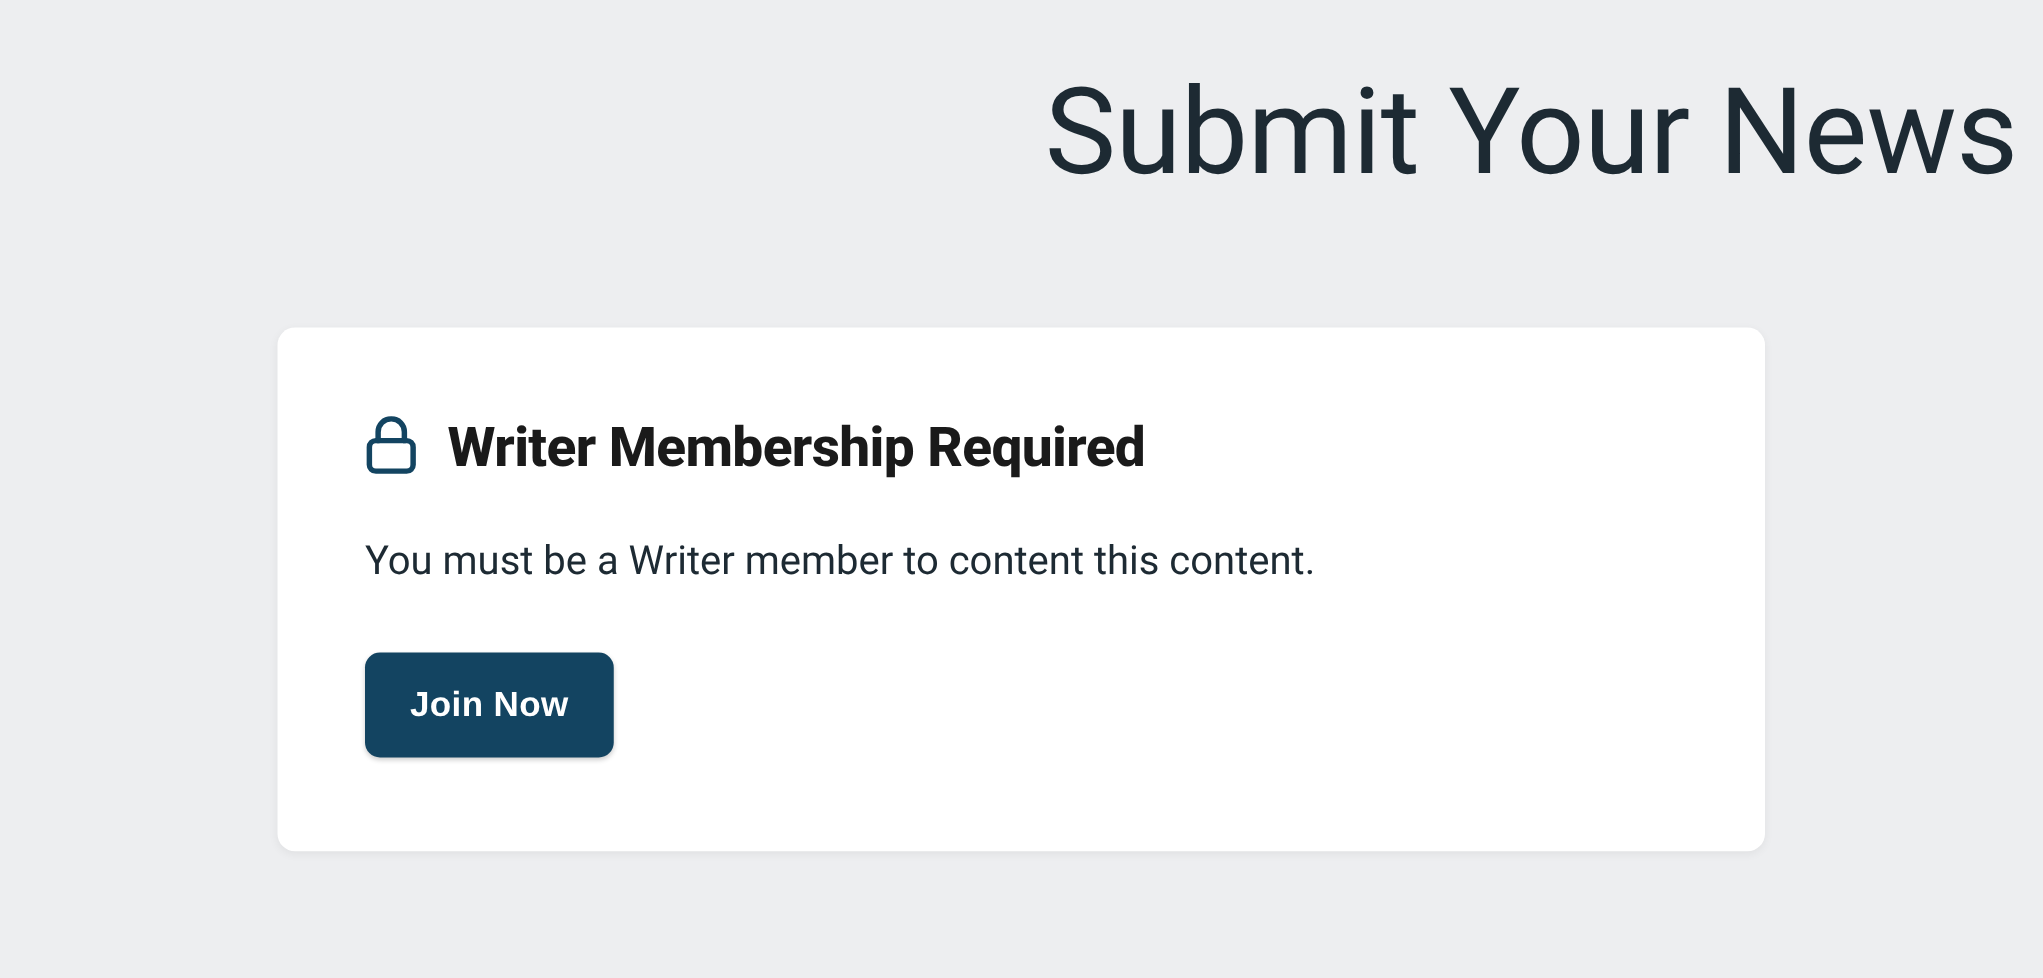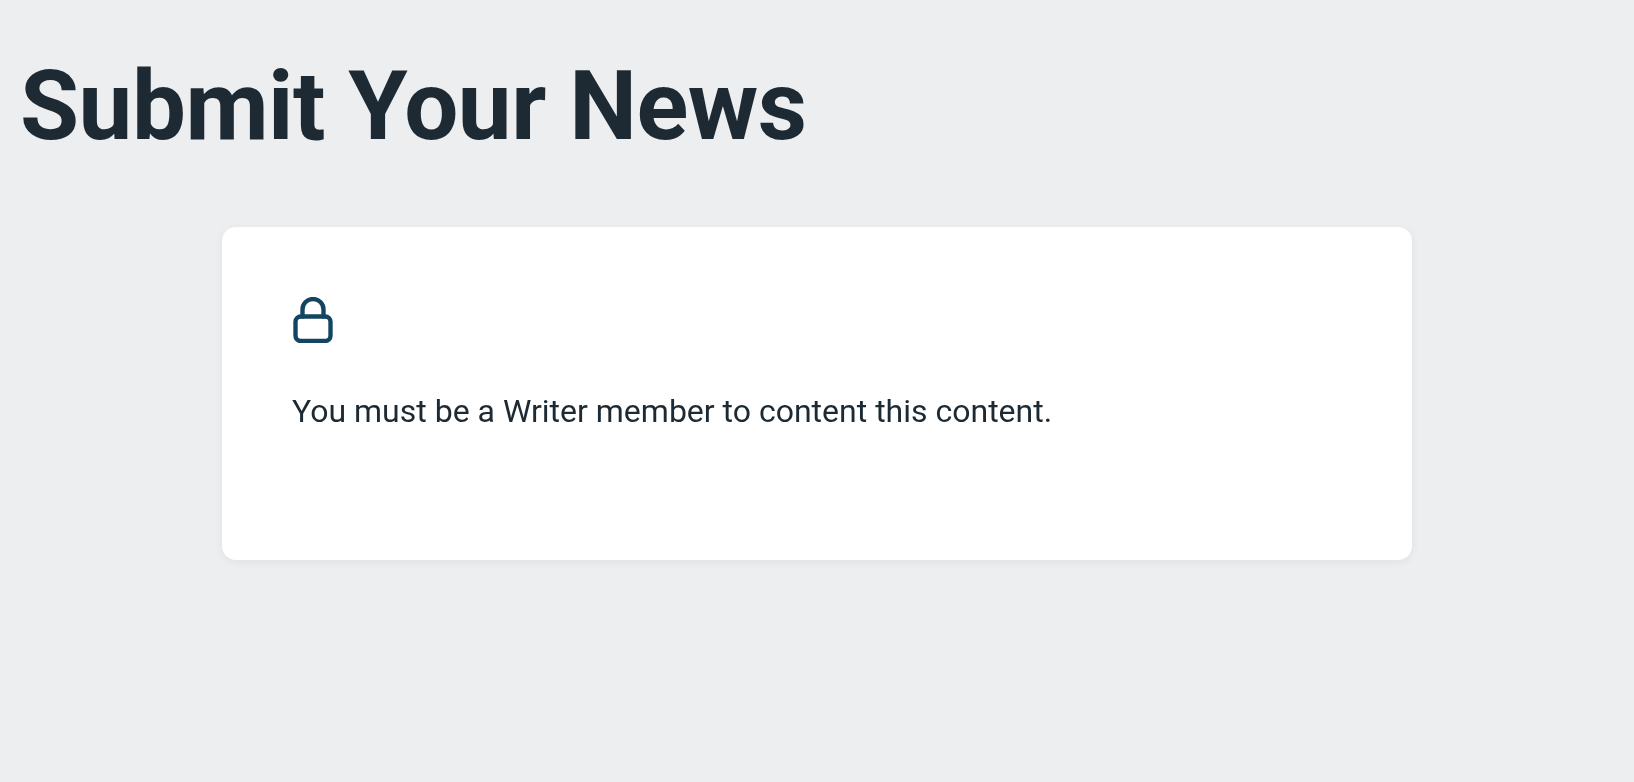--- a/index.html
+++ b/index.html
@@ -10,25 +10,25 @@
 
     body {
       background-color: #edeef0;
       font-family: -apple-system, BlinkMacSystemFont, "Segoe UI", Roboto, Helvetica, Arial, sans-serif;
       min-height: 782px;
       padding: 40px 20px;
     }
 
     .page-title {
       font-size: 96px;
-      font-weight: 700;
+      font-weight: 400;
       color: #1d2a33;
-      text-align: left;
+      text-align: right;
       margin-top: 10px;
-      margin-bottom: 65px;
+      margin-bottom: 100px;
       letter-spacing: -0.5px;
     }
 
     .card {
       background-color: #ffffff;
       border-radius: 14px;
       max-width: 1190px;
       margin: 0 auto;
       padding: 70px 70px 75px 70px;
       box-shadow: 0 2px 8px rgba(0,0,0,0.06);
@@ -80,15 +80,17 @@
 <h1 class="page-title">Submit Your News</h1>
 
 <div class="card">
   <div class="card-header">
     <span>
       <svg class="lock-icon" viewBox="0 0 24 26" fill="none" xmlns="http://www.w3.org/2000/svg">
         <rect x="2" y="11" width="20" height="14" rx="3" stroke="#134461" stroke-width="2.5" fill="none"></rect>
         <path d="M6 11V7C6 3.68629 8.68629 1 12 1C15.3137 1 18 3.68629 18 7V11" stroke="#134461" stroke-width="2.5" fill="none" stroke-linecap="round"></path>
       </svg>
     </span>
+    <h2 class="card-title">Writer Membership Required</h2>
   </div>
   <p class="card-description">You must be a Writer member to content this content.</p>
+  <button class="join-button">Join Now</button>
 </div>
 
 </body></html>

